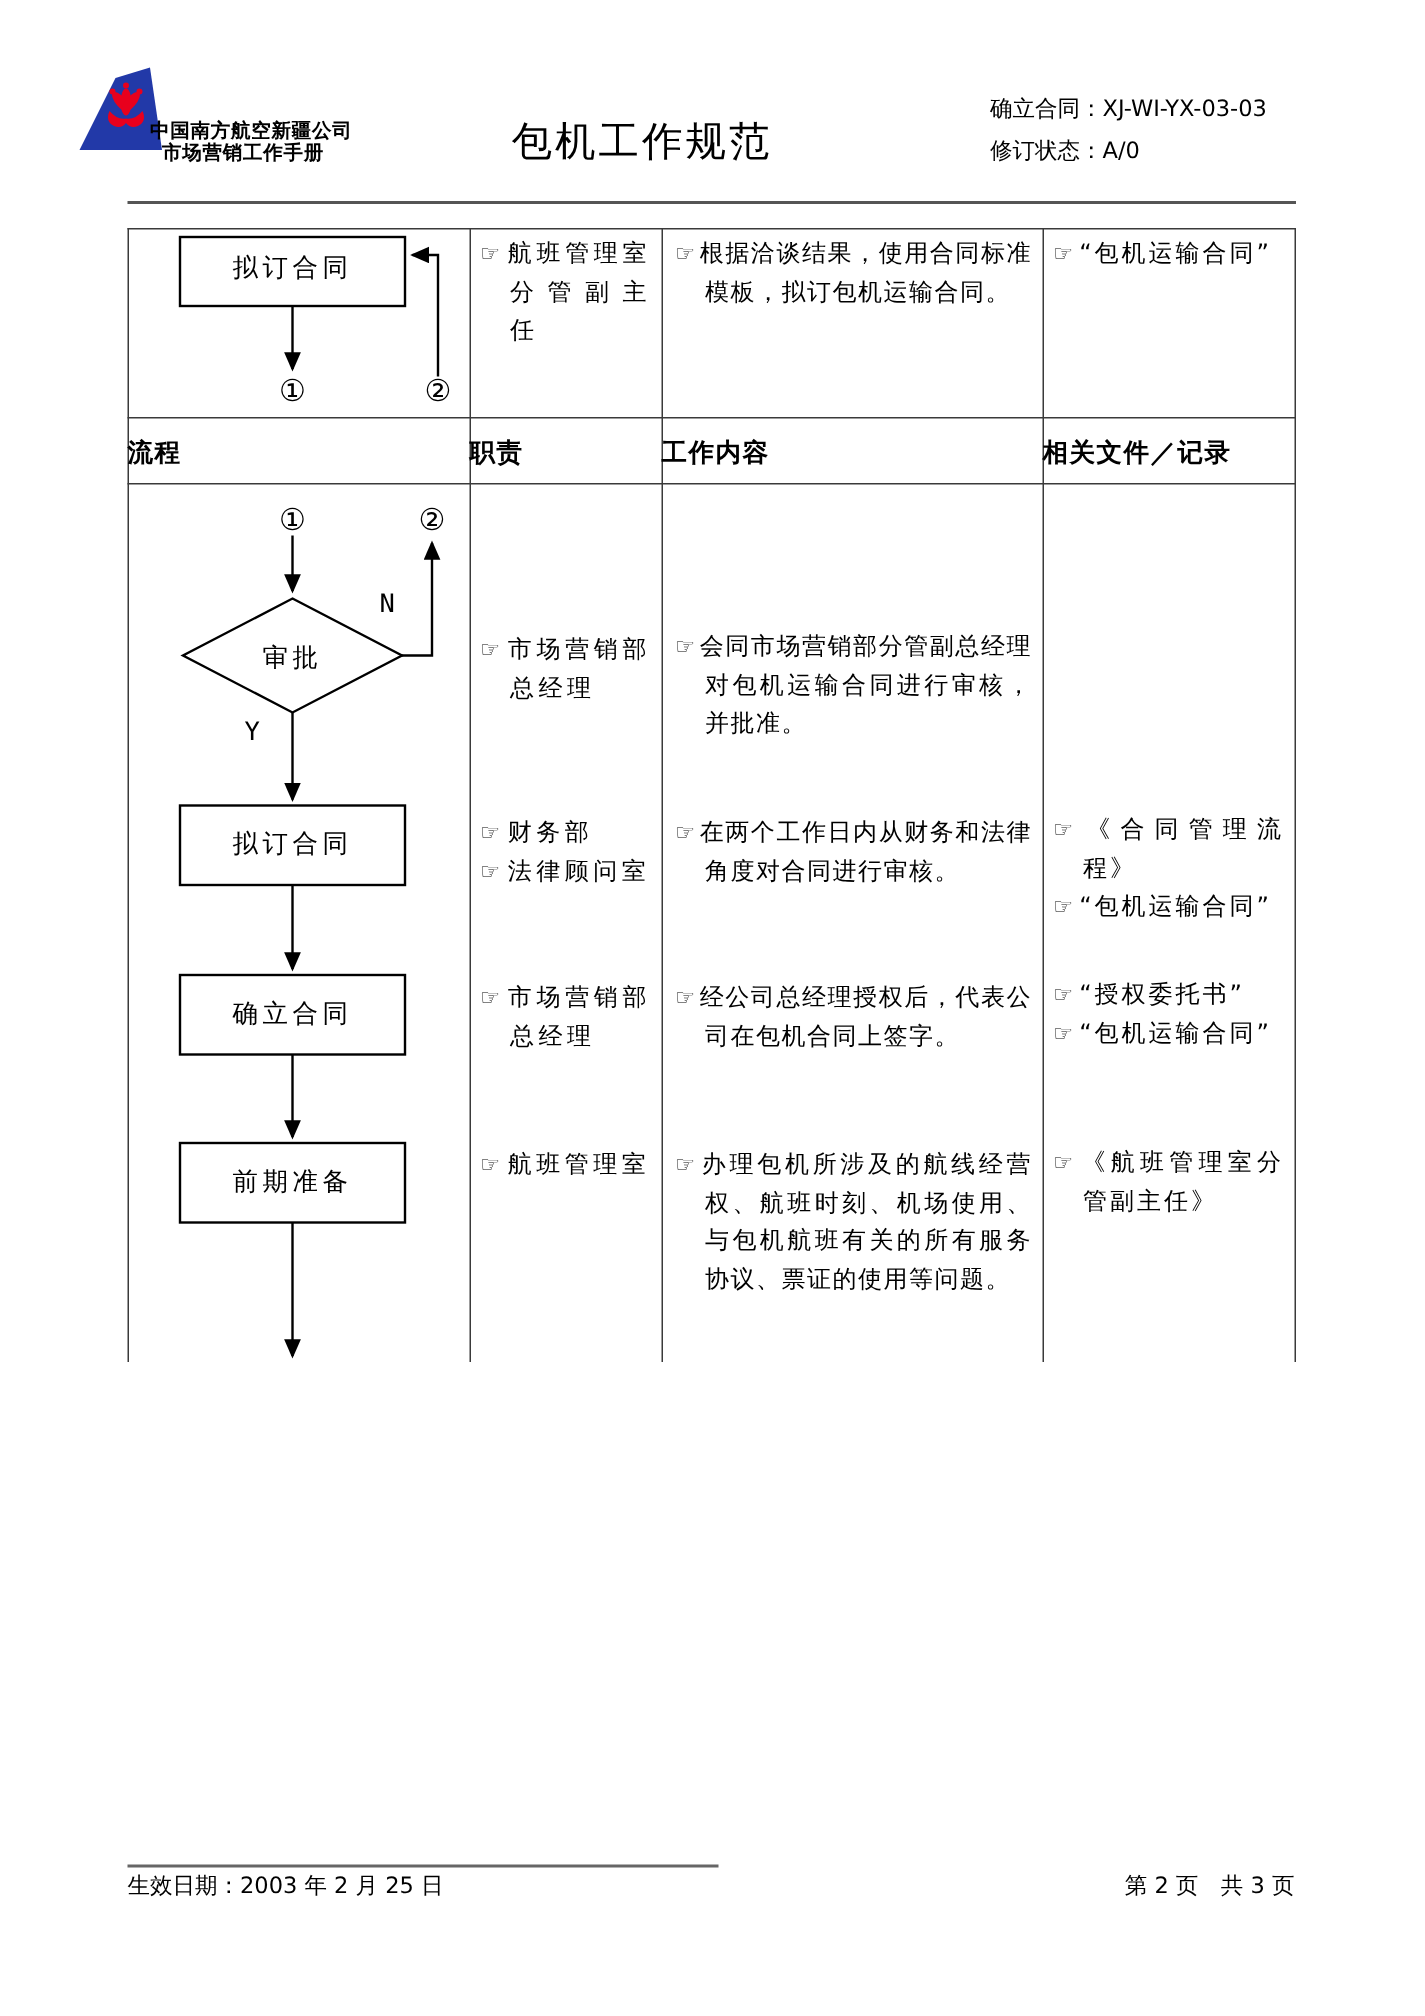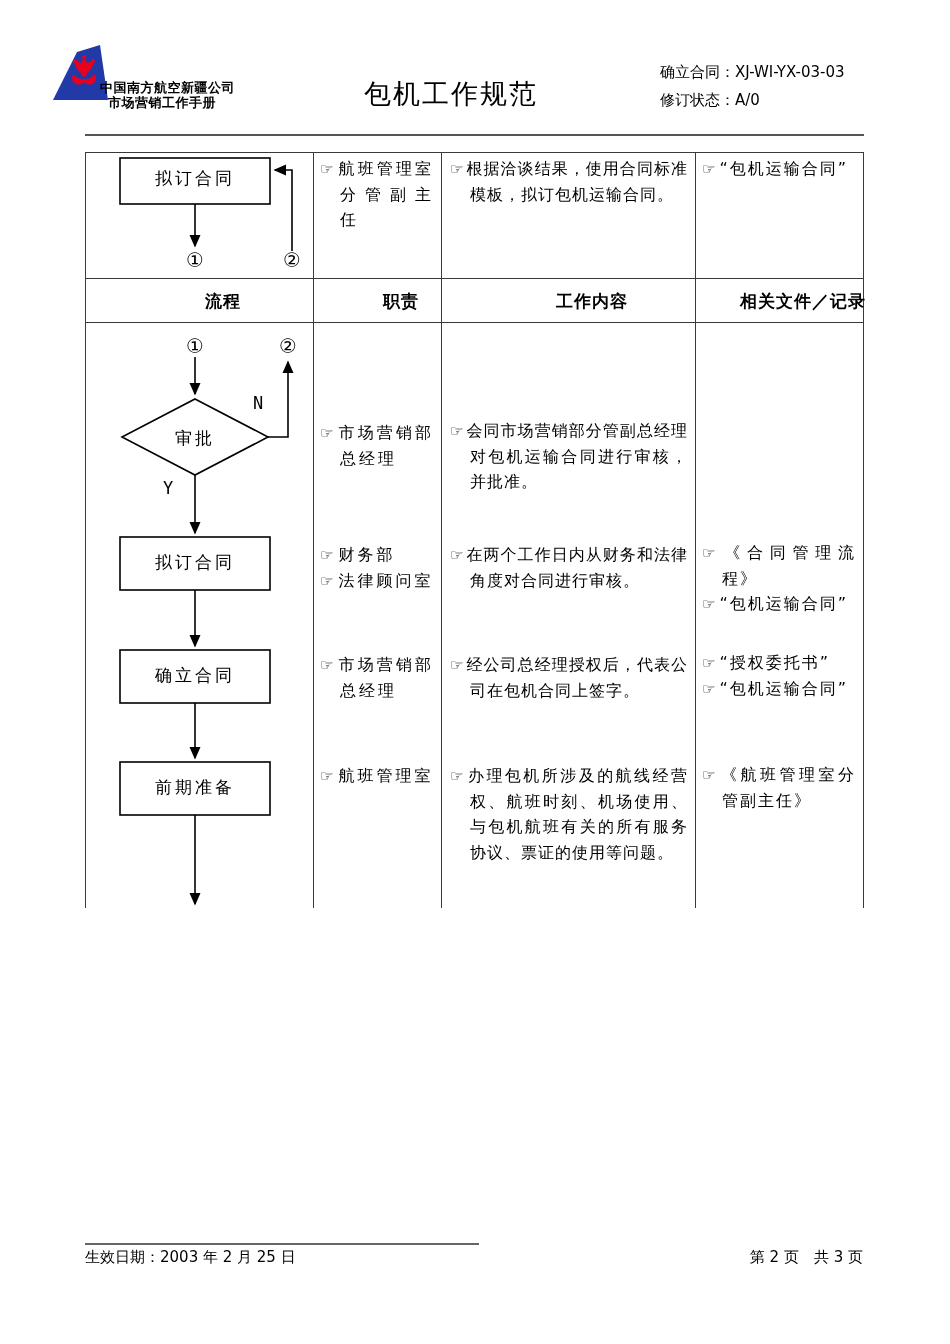--- a/index.html
+++ b/index.html
@@ -5,23 +5,23 @@
   html,body { margin:0; padding:0; background:#fff; }
   .page {
     position:relative; width:950px; height:1344px; background:#fff;
     font-family:"DejaVu Sans", sans-serif; color:#000; overflow:hidden;
   }
   .abs { position:absolute; }
   .vline { position:absolute; width:1.4px; background:#3a3a3a; }
   .hline { position:absolute; height:1.4px; background:#3a3a3a; }
   .rule-thick { position:absolute; height:2.4px; background:#555; }
   .company { font-size:13px; line-height:15px; font-weight:600; letter-spacing:0.5px; }
-  .title { font-size:27px; letter-spacing:2px; text-align:right; white-space:nowrap; }
+  .title { font-size:27px; letter-spacing:2px; text-align:center; white-space:nowrap; }
   .docmeta { font-size:15px; line-height:28px; white-space:nowrap; }
-  .th { font-size:17px; font-weight:700; text-align:center; letter-spacing:1px;padding-left:24px; }
+  .th { font-size:17px; font-weight:700; letter-spacing:1px; }
   .cell { font-size:16px; line-height:1.6; text-align:justify; }
   .duty-col { letter-spacing:3px; }
   .content-col { letter-spacing:1px; }
   .docs-col { letter-spacing:2px; }
   .li { text-indent:-20px; padding-left:20px; }
   .bullet { font-size:15px; margin-right:2px; }
   .flow-label { font-size:17px; text-align:center; letter-spacing:3px; }
   .circ { font-size:20px; line-height:20px; }
   .nylabel { font-size:17px; font-family:"DejaVu Sans Mono", monospace; }
   .footer-text { font-size:15px; white-space:nowrap; }

